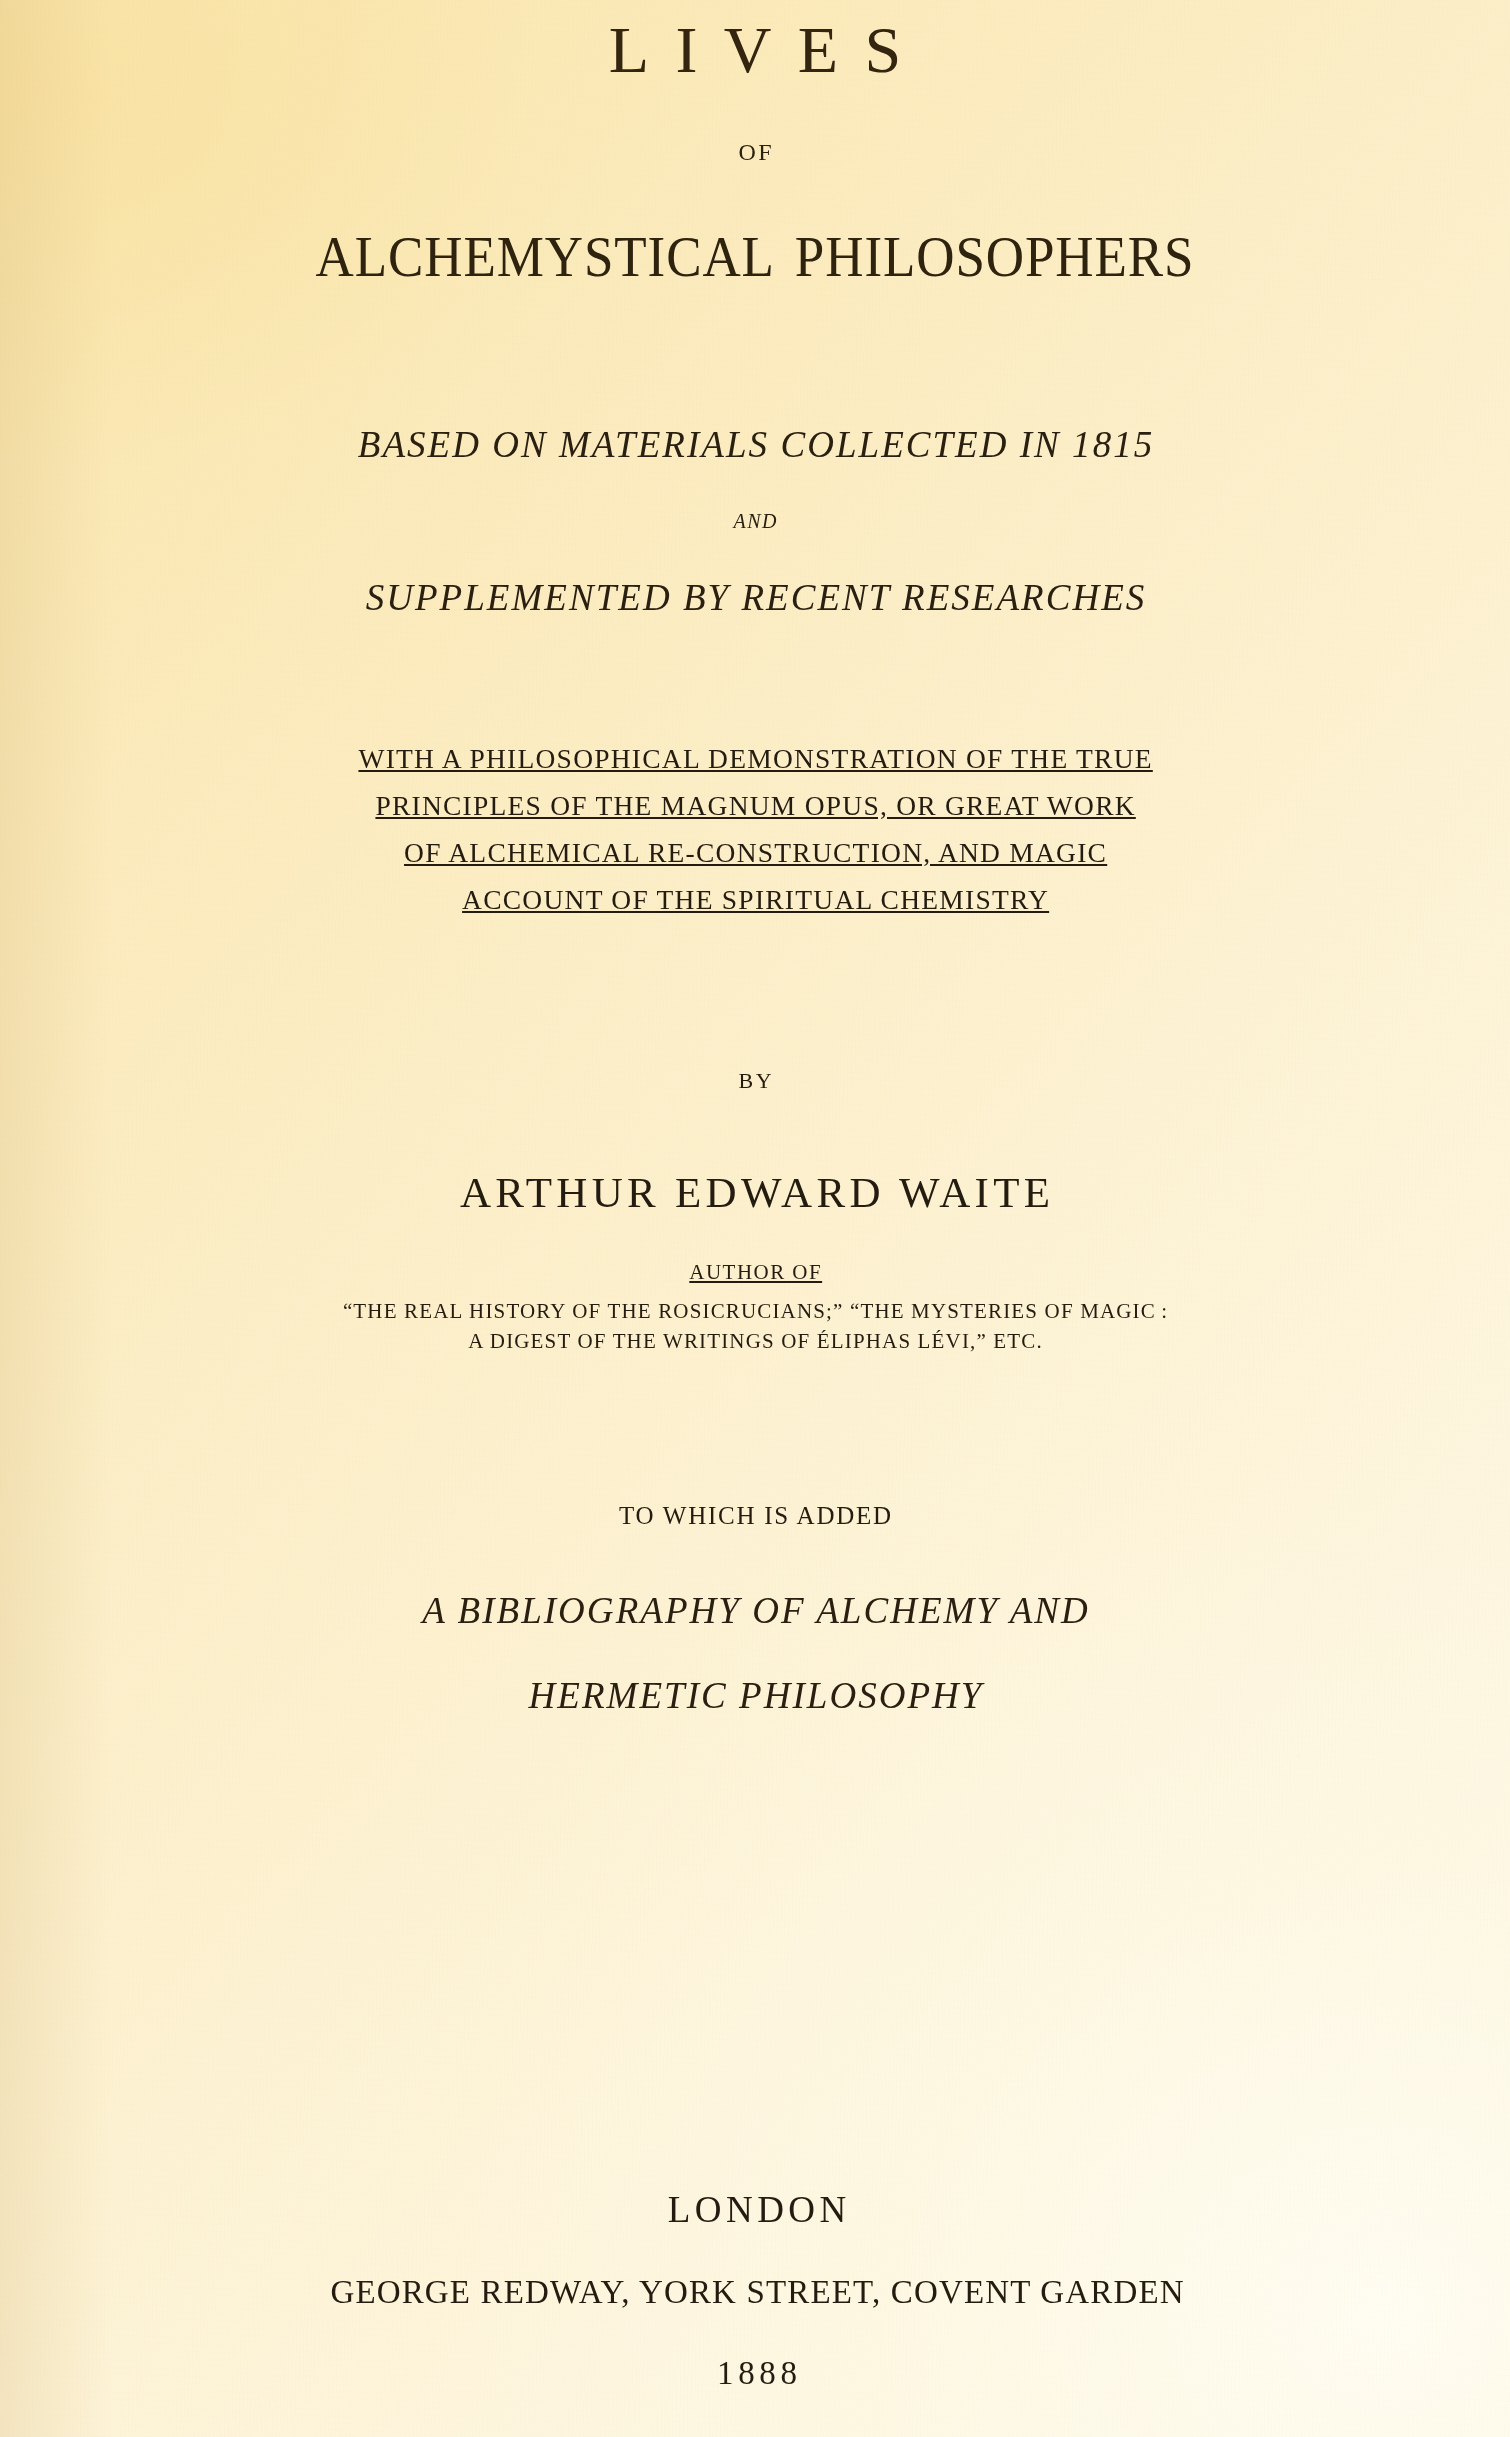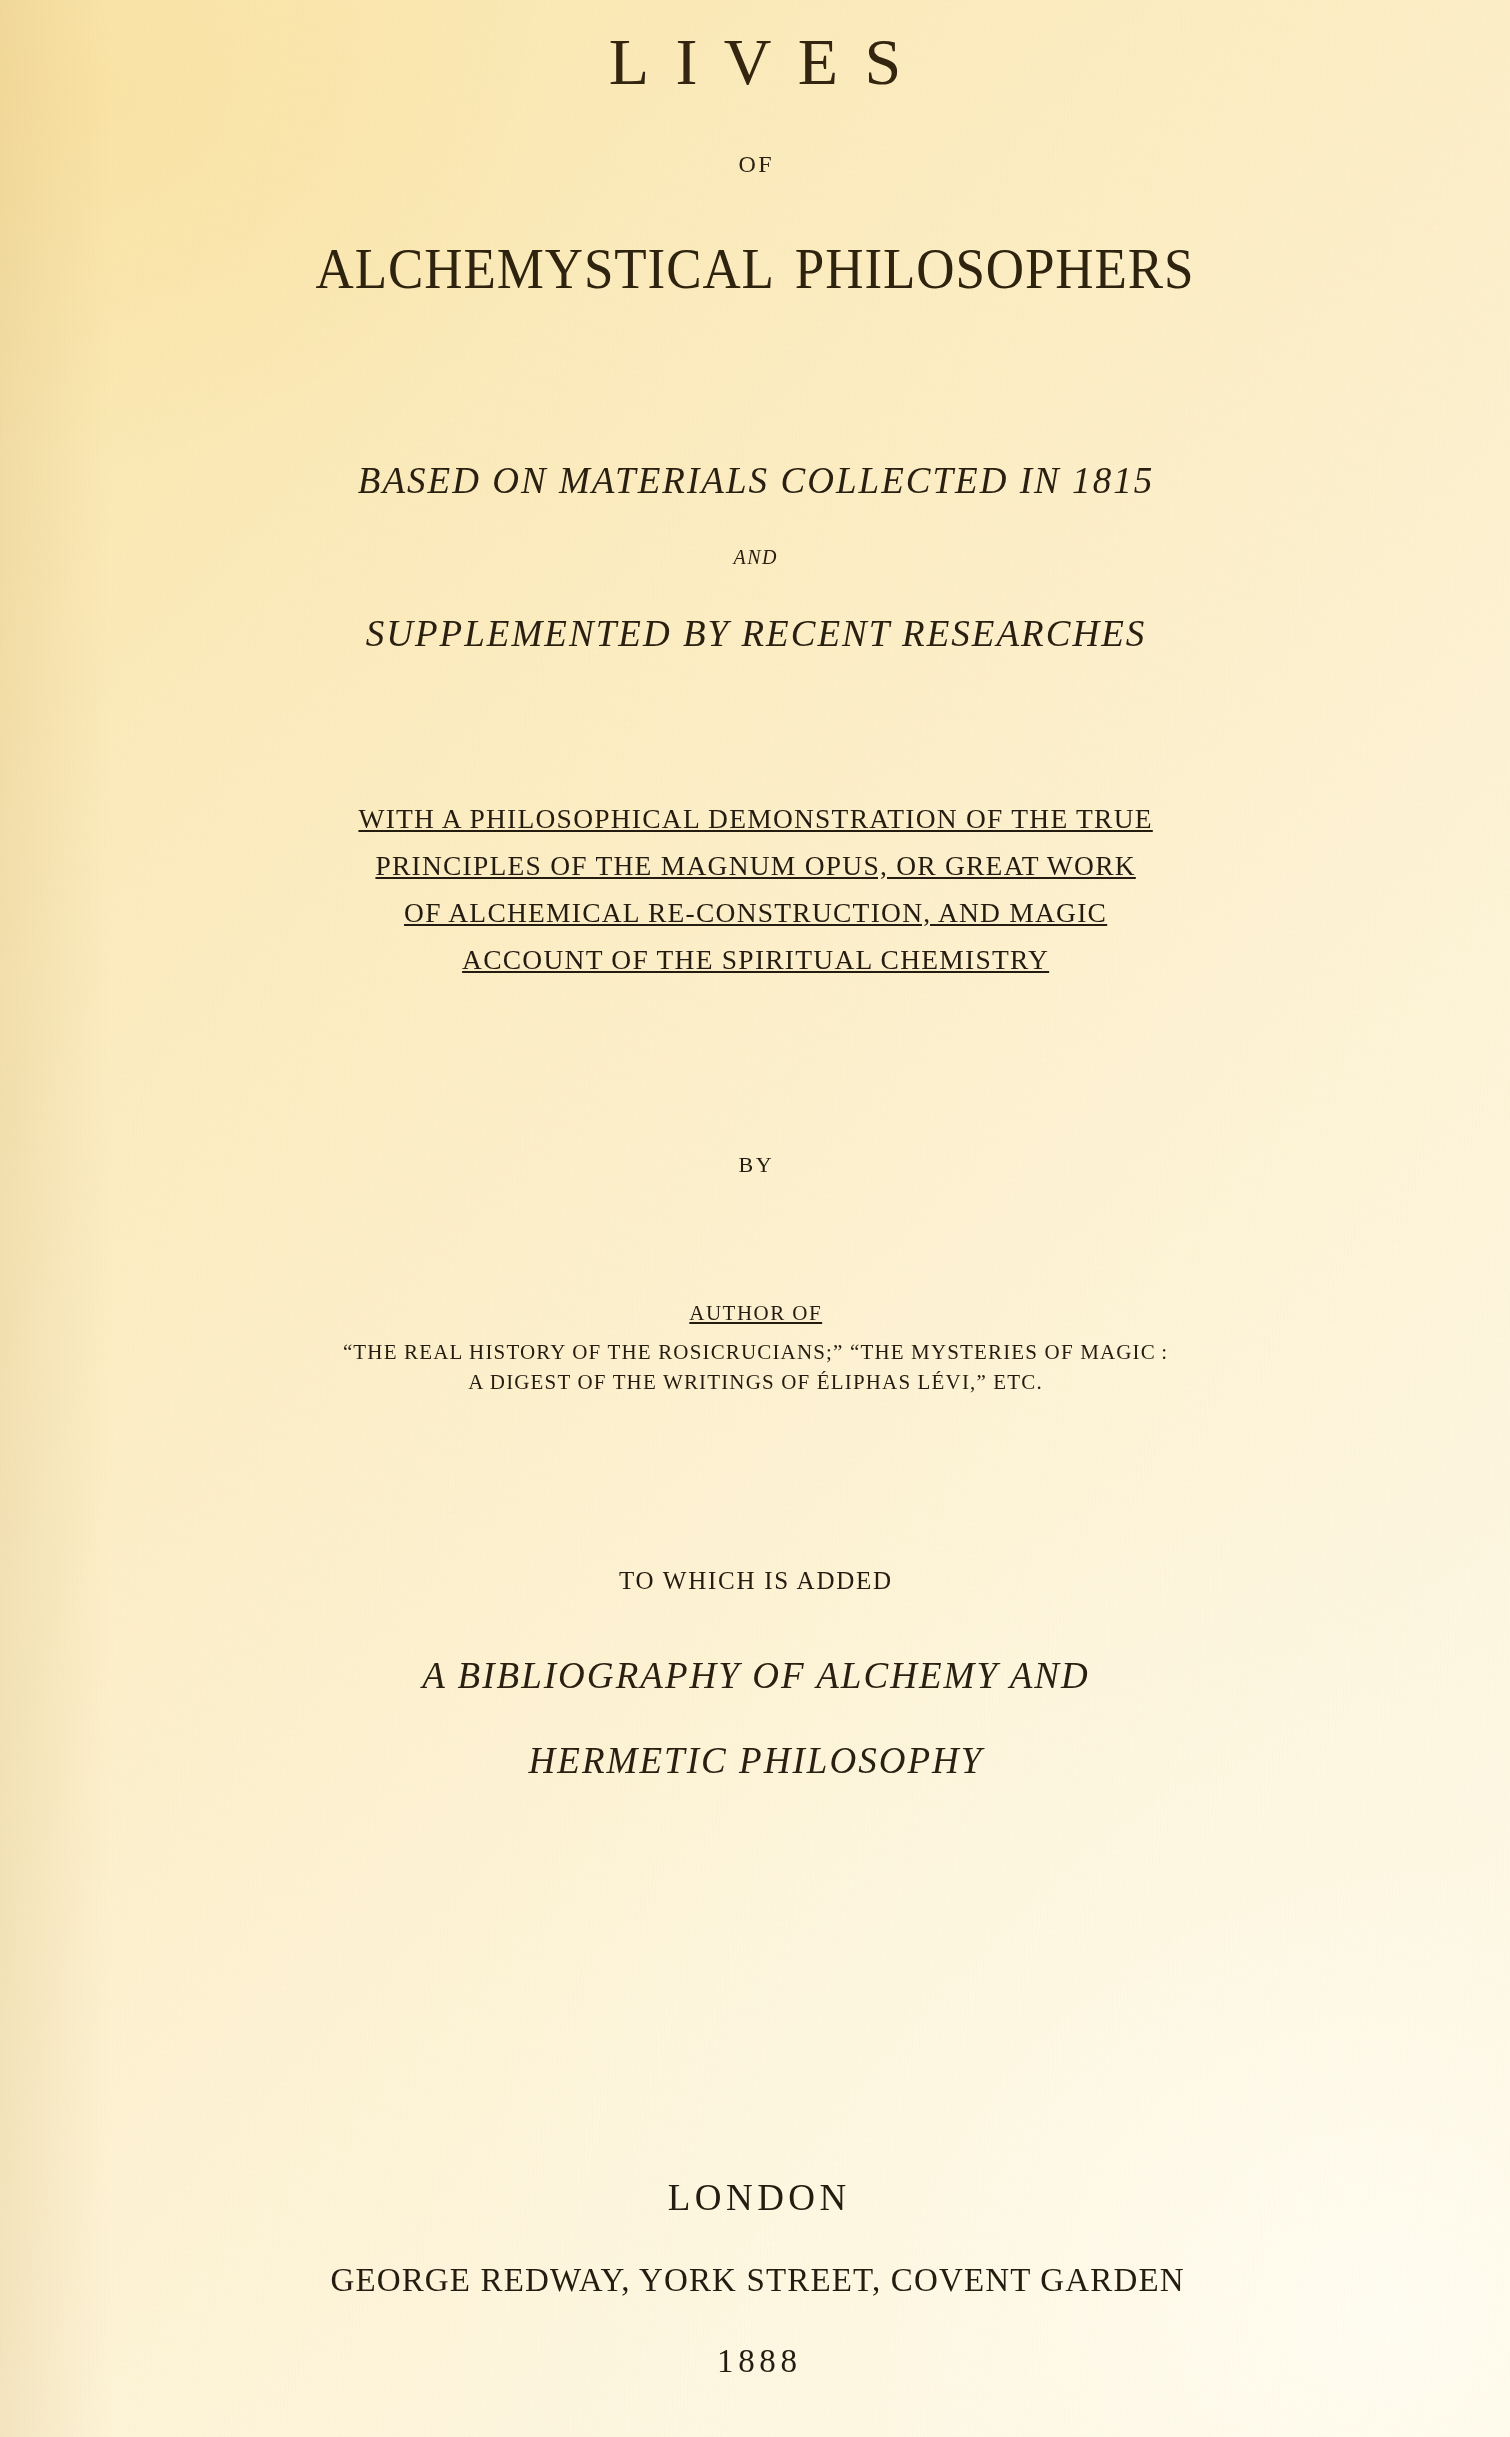--- a/index.html
+++ b/index.html
@@ -195,21 +195,21 @@
     color: #241c10;
   }
 
   
   .gap-a { height: 48px; }
   .gap-b { height: 64px; }
   .gap-c { height: 79px; }
   .gap-e { height: 119px; }
   .gap-f { height: 146px; }
 
-  .block { margin: 0; padding: 12px; }
+  .block { margin: 0; padding: 0; }
 </style>
 </head>
 <body>
 
 <div class="page">
   <div class="grain"></div>
   <div class="gutter"></div>
 
   <div class="content">
 
@@ -236,20 +236,21 @@
       <div class="ln desc">PRINCIPLES OF THE MAGNUM OPUS, OR GREAT WORK</div>
       <div class="ln desc">OF ALCHEMICAL RE-CONSTRUCTION, AND MAGIC</div>
       <div class="ln desc">ACCOUNT OF THE SPIRITUAL CHEMISTRY</div>
     </div>
 
     <div class="gap-f"></div>
 
     <div class="block">
       <div class="ln by">BY</div>
       <div class="gap-c"></div>
+      <div class="ln author">ARTHUR EDWARD WAITE</div>
       <div class="gap-a"></div>
       <div class="ln author-of">AUTHOR OF</div>
       <div style="height:14.6px"></div>
       <div class="ln works">“THE REAL HISTORY OF THE ROSICRUCIANS;” “THE MYSTERIES OF MAGIC :</div>
       <div class="ln works">A DIGEST OF THE WRITINGS OF ÉLIPHAS LÉVI,” ETC.</div>
     </div>
 
     <div class="gap-f"></div>
 
     <div class="block">

